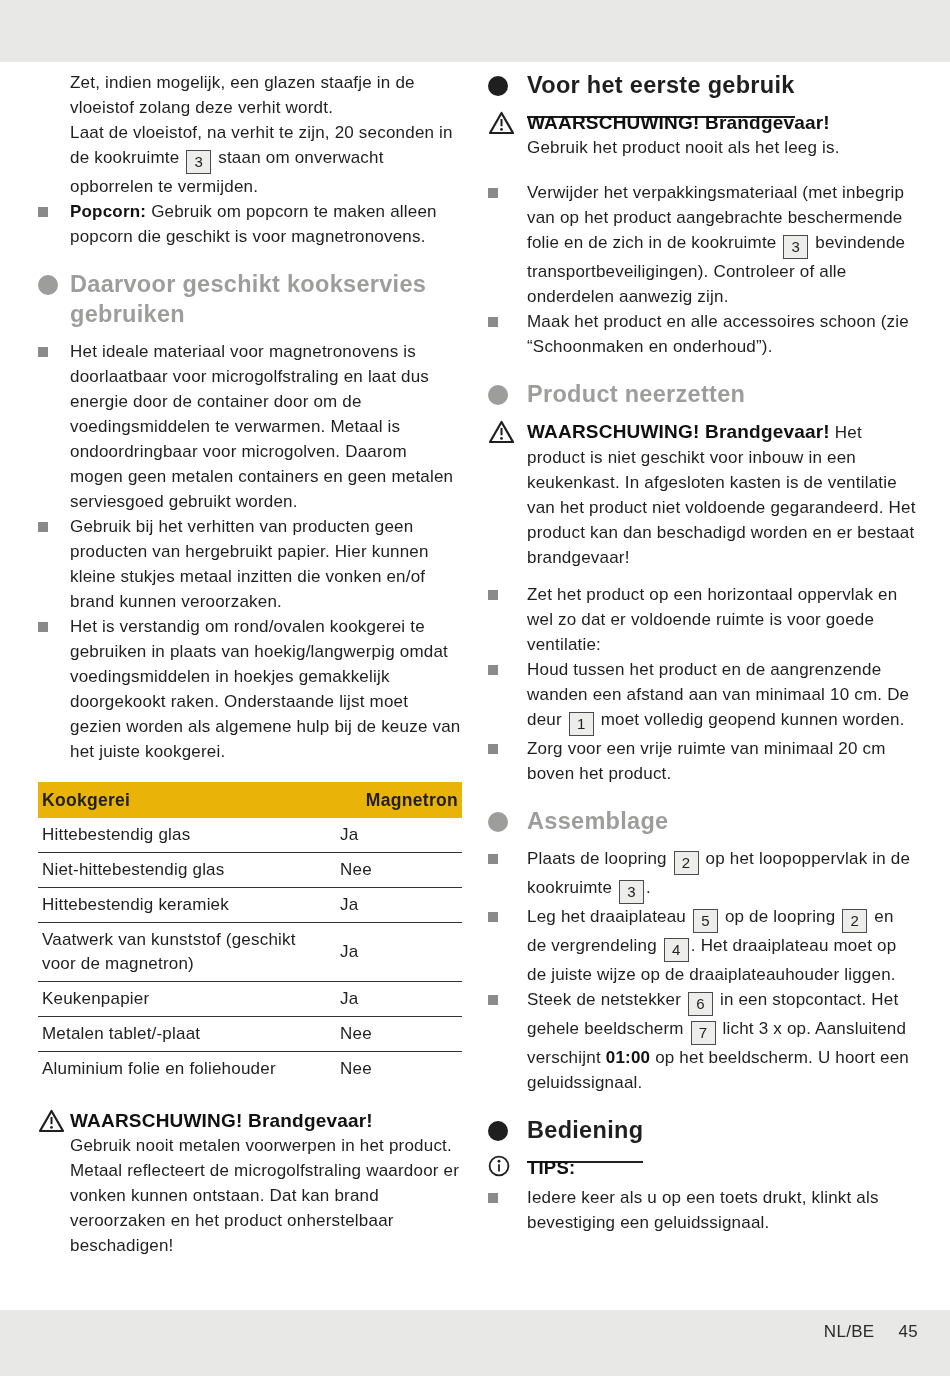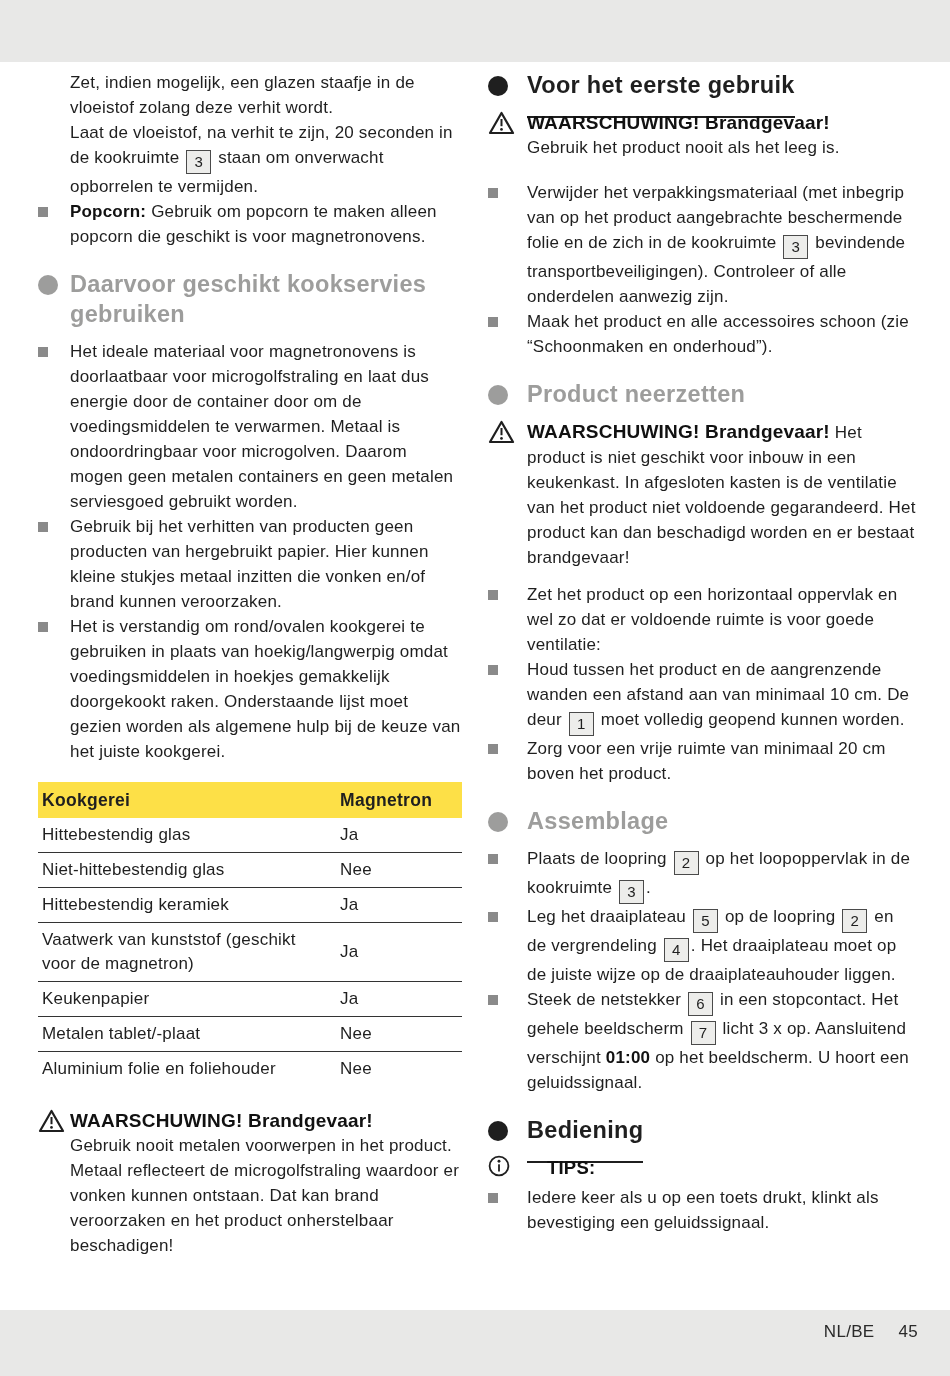--- a/index.html
+++ b/index.html
@@ -39,37 +39,37 @@
   .col > .block:first-child .heading-row{margin-top:0;}
   .heading-text{font-size:23.5px;font-weight:bold;line-height:30px;letter-spacing:0.3px;}
   .heading-text.gray{color:#9d9d9c;}
   .heading-text.black{color:#1f1f1f;}
   .heading-text.underline span{border-bottom:2.5px solid #1f1f1f;padding-bottom:18px;display:inline;}
 
   .warning-row{margin:8px 0 12px;}
   .warning-row.block-layout{margin-bottom:20px;}
   .warning-title{font-size:19px;font-weight:bold;letter-spacing:0.2px;}
   .warning-row .icon-wrap{margin-top:1px;}
-  .tips-row{margin:0 0 4px;gap:20px;}
+  .tips-row{margin:0 0 4px;}
   .tips-label{font-size:18.5px;font-weight:bold;}
 
   .numbox{
     display:inline-block;min-width:17px;padding:0 3px;height:22px;line-height:22px;
     background:#ededeb;border:1.4px solid #4a4a4a;text-align:center;
     font-size:15px;vertical-align:-4px;margin:0 2px;
   }
   strong{font-weight:bold;color:#111;}
 
   table.cookware{width:100%;border-collapse:collapse;margin:18px 0 22px;}
   table.cookware th{
-    background:#fde047;font-size:17.5px;font-weight:bold;letter-spacing:0.3px;
+    background:#eab308;font-size:17.5px;font-weight:bold;letter-spacing:0.3px;
     padding:7px 4px;line-height:22px;
   }
   table.cookware th:first-child{text-align:left;}
-  table.cookware th:last-child{text-align:left;width:118px;}
+  table.cookware th:last-child{text-align:right;width:118px;}
   table.cookware td{
     font-size:17px;line-height:24px;letter-spacing:0.2px;
     padding:5px 4px;vertical-align:middle;
   }
   table.cookware td:last-child{text-align:left;}
   table.cookware tbody tr + tr td{border-top:1.5px solid #333;}
 </style>
 </head>
 <body>
 

